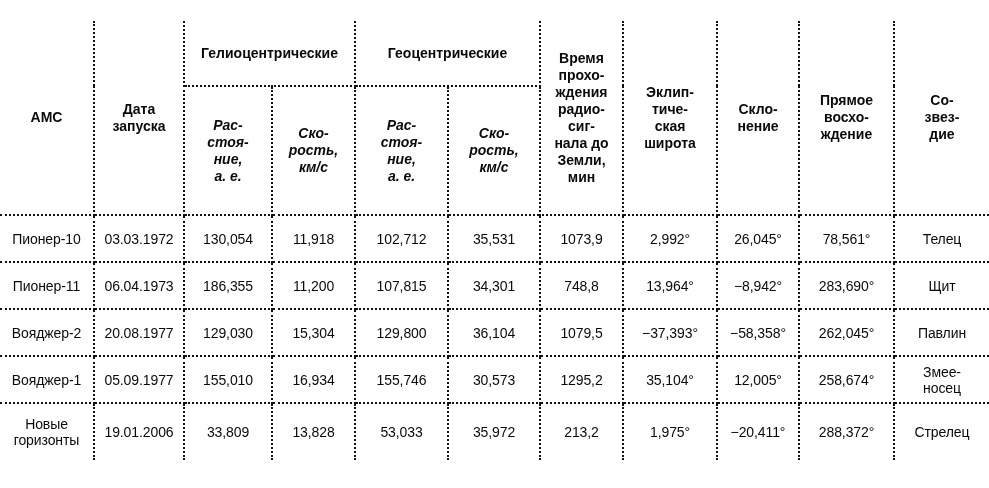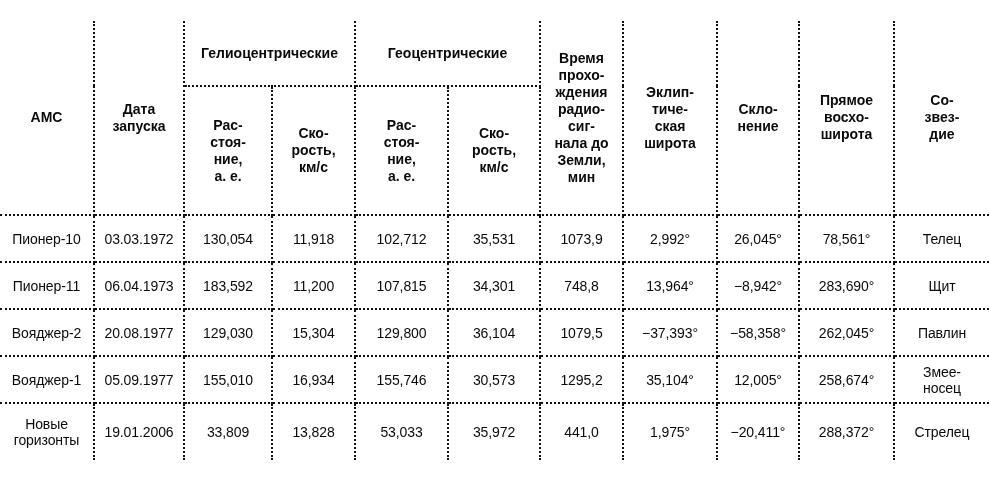--- a/index.html
+++ b/index.html
@@ -42,21 +42,21 @@
     font-size: 14px;
     line-height: 17px;
   }
   table.ka td {
     font-weight: normal;
     font-size: 14px;
     line-height: 16px;
     letter-spacing: -0.1px;
   }
   tr.h1 { height: 65px; }
-  tr.h2 { height: 129px; }
+  tr.h2 { height: 129px; font-style: italic; }
   tbody tr { height: 47px; }
   tbody tr.last { height: 57px; }
 
   .bt { border-top: none !important; }
   .bb { border-bottom: none !important; }
   .bl { border-left: none !important; }
   .br { border-right: none !important; }
 </style>
 </head>
 <body>
@@ -94,21 +94,21 @@
 Земли,
 мин</th>
         <th rowspan="2" class="bt">Эклип-
 тиче-
 ская
 широта</th>
         <th rowspan="2" class="bt">Скло-
 нение</th>
         <th rowspan="2" class="bt">Прямое
 восхо-
-широта</th>
+ждение</th>
         <th rowspan="2" class="bt br">Со-
 звез-
 дие</th>
       </tr>
       <tr class="h2">
         <th>Рас-
 стоя-
 ние,
 а. е.</th>
         <th>Ско-
@@ -133,21 +133,21 @@
         <td>35,531</td>
         <td>1073,9</td>
         <td>2,992°</td>
         <td>26,045°</td>
         <td>78,561°</td>
         <td class="br">Телец</td>
       </tr>
       <tr>
         <td class="bl">Пионер-11</td>
         <td>06.04.1973</td>
-        <td>183,592</td>
+        <td>186,355</td>
         <td>11,200</td>
         <td>107,815</td>
         <td>34,301</td>
         <td>748,8</td>
         <td>13,964°</td>
         <td>−8,942°</td>
         <td>283,690°</td>
         <td class="br">Щит</td>
       </tr>
       <tr>
@@ -178,21 +178,21 @@
 носец</td>
       </tr>
       <tr class="last">
         <td class="bl bb">Новые
 горизонты</td>
         <td class="bb">19.01.2006</td>
         <td class="bb">33,809</td>
         <td class="bb">13,828</td>
         <td class="bb">53,033</td>
         <td class="bb">35,972</td>
-        <td class="bb">441,0</td>
+        <td class="bb">213,2</td>
         <td class="bb">1,975°</td>
         <td class="bb">−20,411°</td>
         <td class="bb">288,372°</td>
         <td class="br bb">Стрелец</td>
       </tr>
     </tbody>
   </table>
 </div>
 
 </body></html>

